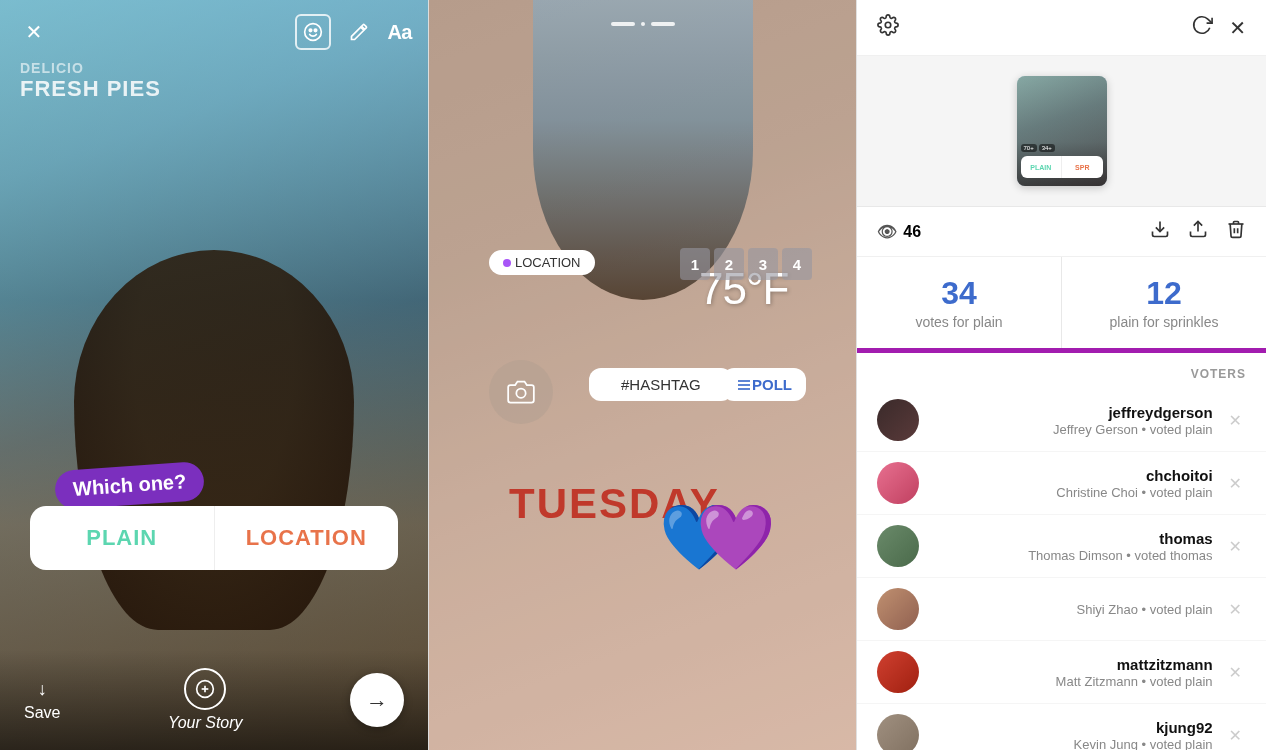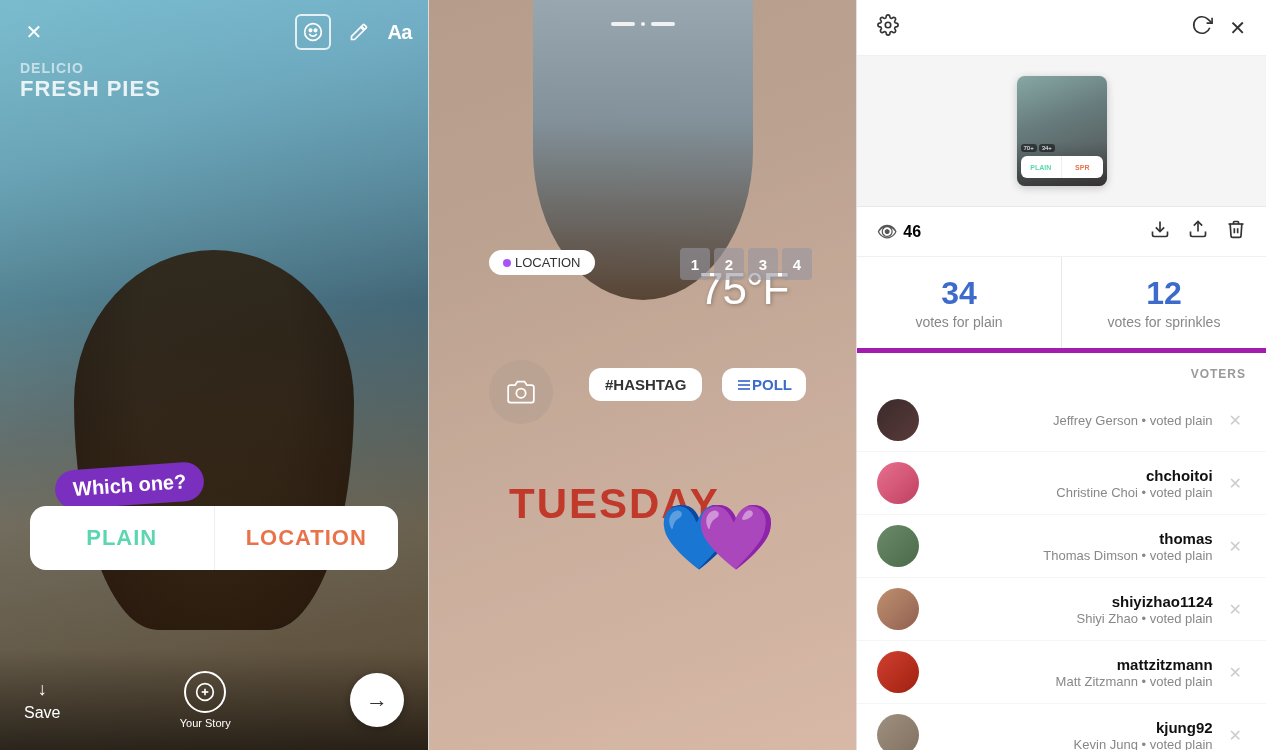--- a/index.html
+++ b/index.html
@@ -159,22 +159,23 @@
       width: 42px;
       height: 42px;
       border: 2px solid white;
       border-radius: 50%;
       display: flex;
       align-items: center;
       justify-content: center;
       font-size: 16px;
     }
     .bottom-action .label {
-      font-size: 11px;
+      font-size: 16px;
       font-weight: 500;
+      font-style: italic;
     }
     .save-icon-area {
       display: flex;
       flex-direction: column;
       align-items: center;
       gap: 4px;
       color: white;
     }
     .next-btn {
       width: 54px;
@@ -320,23 +321,23 @@
       cursor: pointer;
     }
 
     
     .hashtag-sticker {
       position: absolute;
       top: 368px;
       left: 160px;
       background: white;
       border-radius: 12px;
-      padding: 8px 16px;
+      padding: 8px 32px;
       font-size: 15px;
-      font-weight: 700;
+      font-weight: 400;
       color: #333;
       z-index: 10;
     }
 
     
     .poll-sticker-middle {
       position: absolute;
       top: 368px;
       right: 50px;
       background: white;
@@ -748,55 +749,55 @@
     </div>
   </div>
 
   <div class="poll-results">
     <div class="poll-result-side">
       <div class="poll-vote-count">34</div>
       <div class="poll-vote-label">votes for plain</div>
     </div>
     <div class="poll-result-side">
       <div class="poll-vote-count">12</div>
-      <div class="poll-vote-label">votes for sprinkles</div>
+      <div class="poll-vote-label">plain for sprinkles</div>
     </div>
   </div>
 
   <div class="voters-section">
     <div class="voters-label">VOTERS</div>
 
     <div id="voters-list">
         <div class="voter-row">
     <div class="voter-avatar av-dark"></div>
     <div class="voter-info">
+      <div class="voter-username">jeffreydgerson</div>
       <div class="voter-detail">Jeffrey Gerson • voted plain</div>
     </div>
     <div class="voter-remove">✕</div>
   </div>
         <div class="voter-row">
     <div class="voter-avatar av-pink"></div>
     <div class="voter-info">
       <div class="voter-username">chchoitoi</div>
       <div class="voter-detail">Christine Choi • voted plain</div>
     </div>
     <div class="voter-remove">✕</div>
   </div>
         <div class="voter-row">
     <div class="voter-avatar av-medium"></div>
     <div class="voter-info">
       <div class="voter-username">thomas</div>
-      <div class="voter-detail">Thomas Dimson • voted plain</div>
+      <div class="voter-detail">Thomas Dimson • voted thomas</div>
     </div>
     <div class="voter-remove">✕</div>
   </div>
         <div class="voter-row">
     <div class="voter-avatar av-tan"></div>
     <div class="voter-info">
-      <div class="voter-username">shiyizhao1124</div>
       <div class="voter-detail">Shiyi Zhao • voted plain</div>
     </div>
     <div class="voter-remove">✕</div>
   </div>
         <div class="voter-row">
     <div class="voter-avatar av-red"></div>
     <div class="voter-info">
       <div class="voter-username">mattzitzmann</div>
       <div class="voter-detail">Matt Zitzmann • voted plain</div>
     </div>

